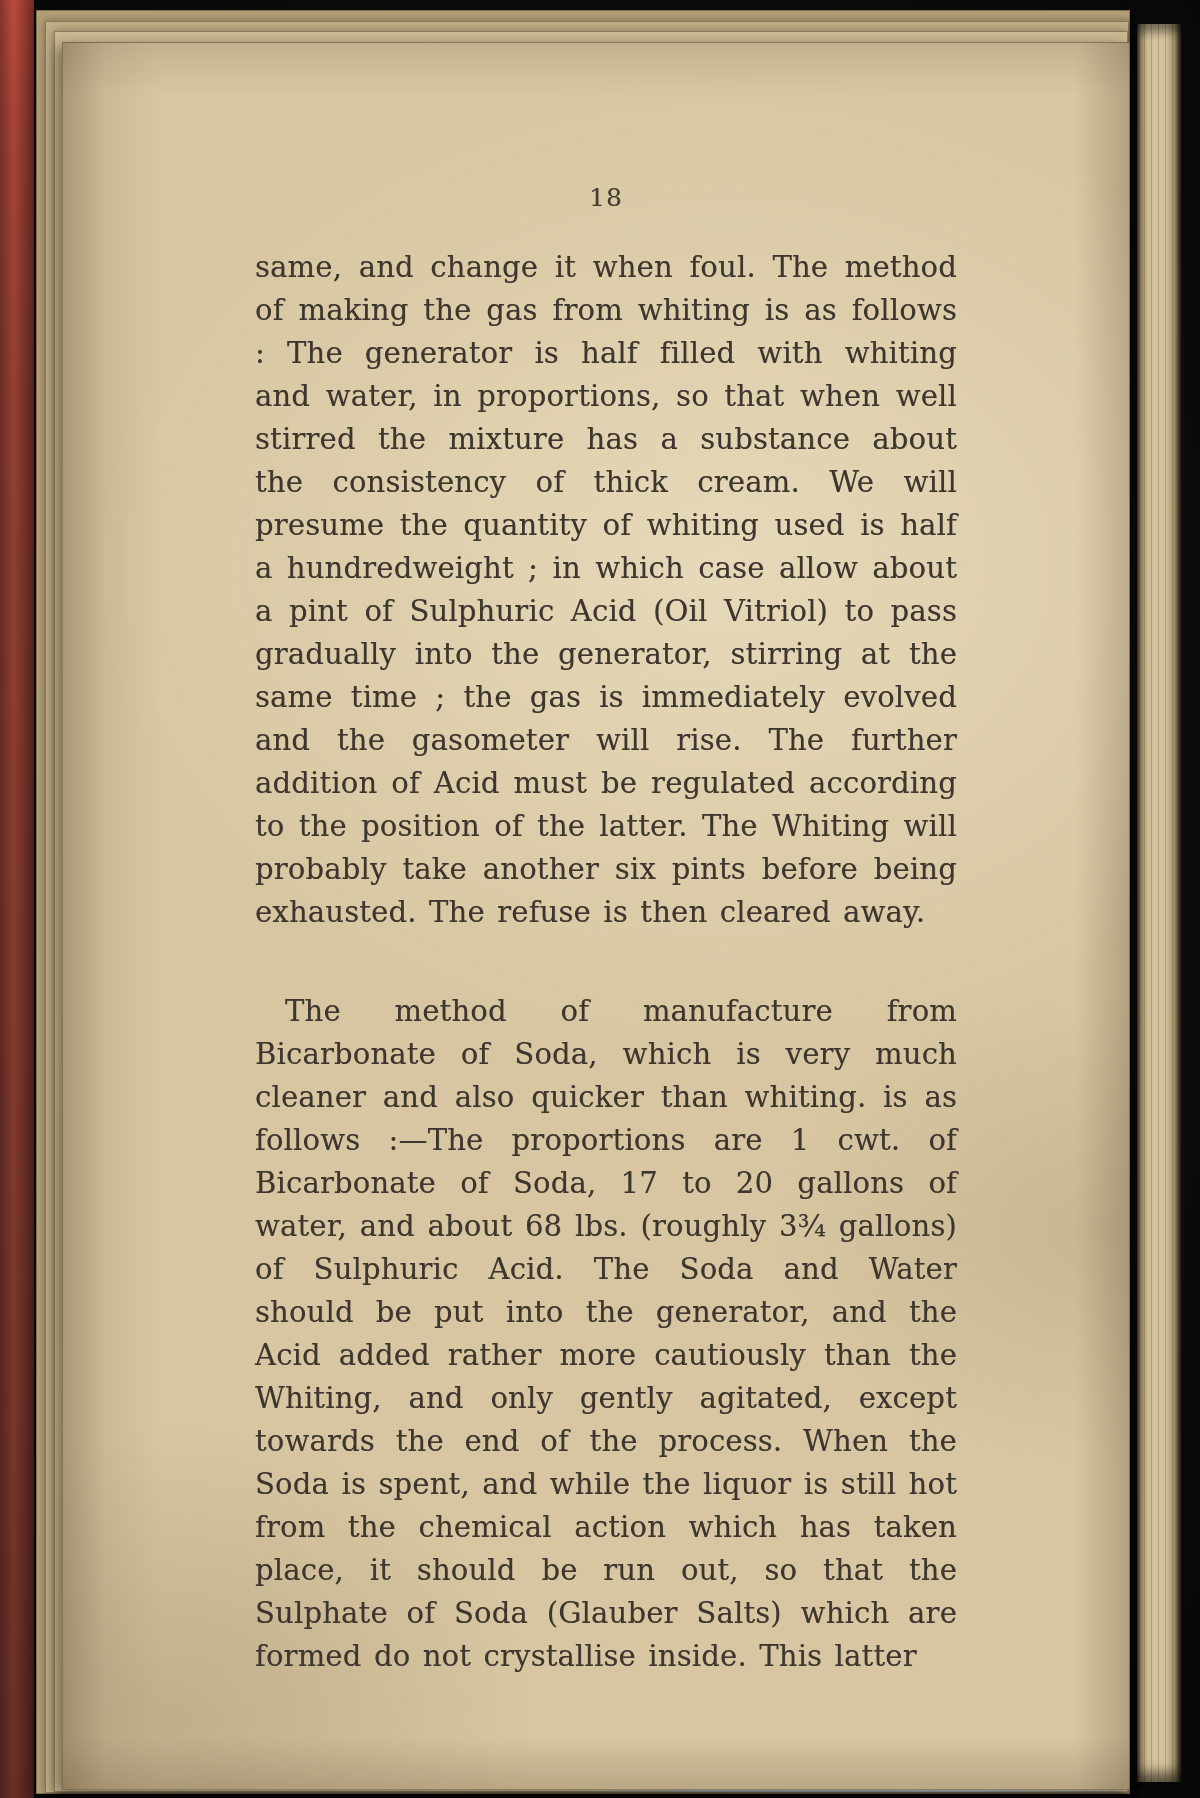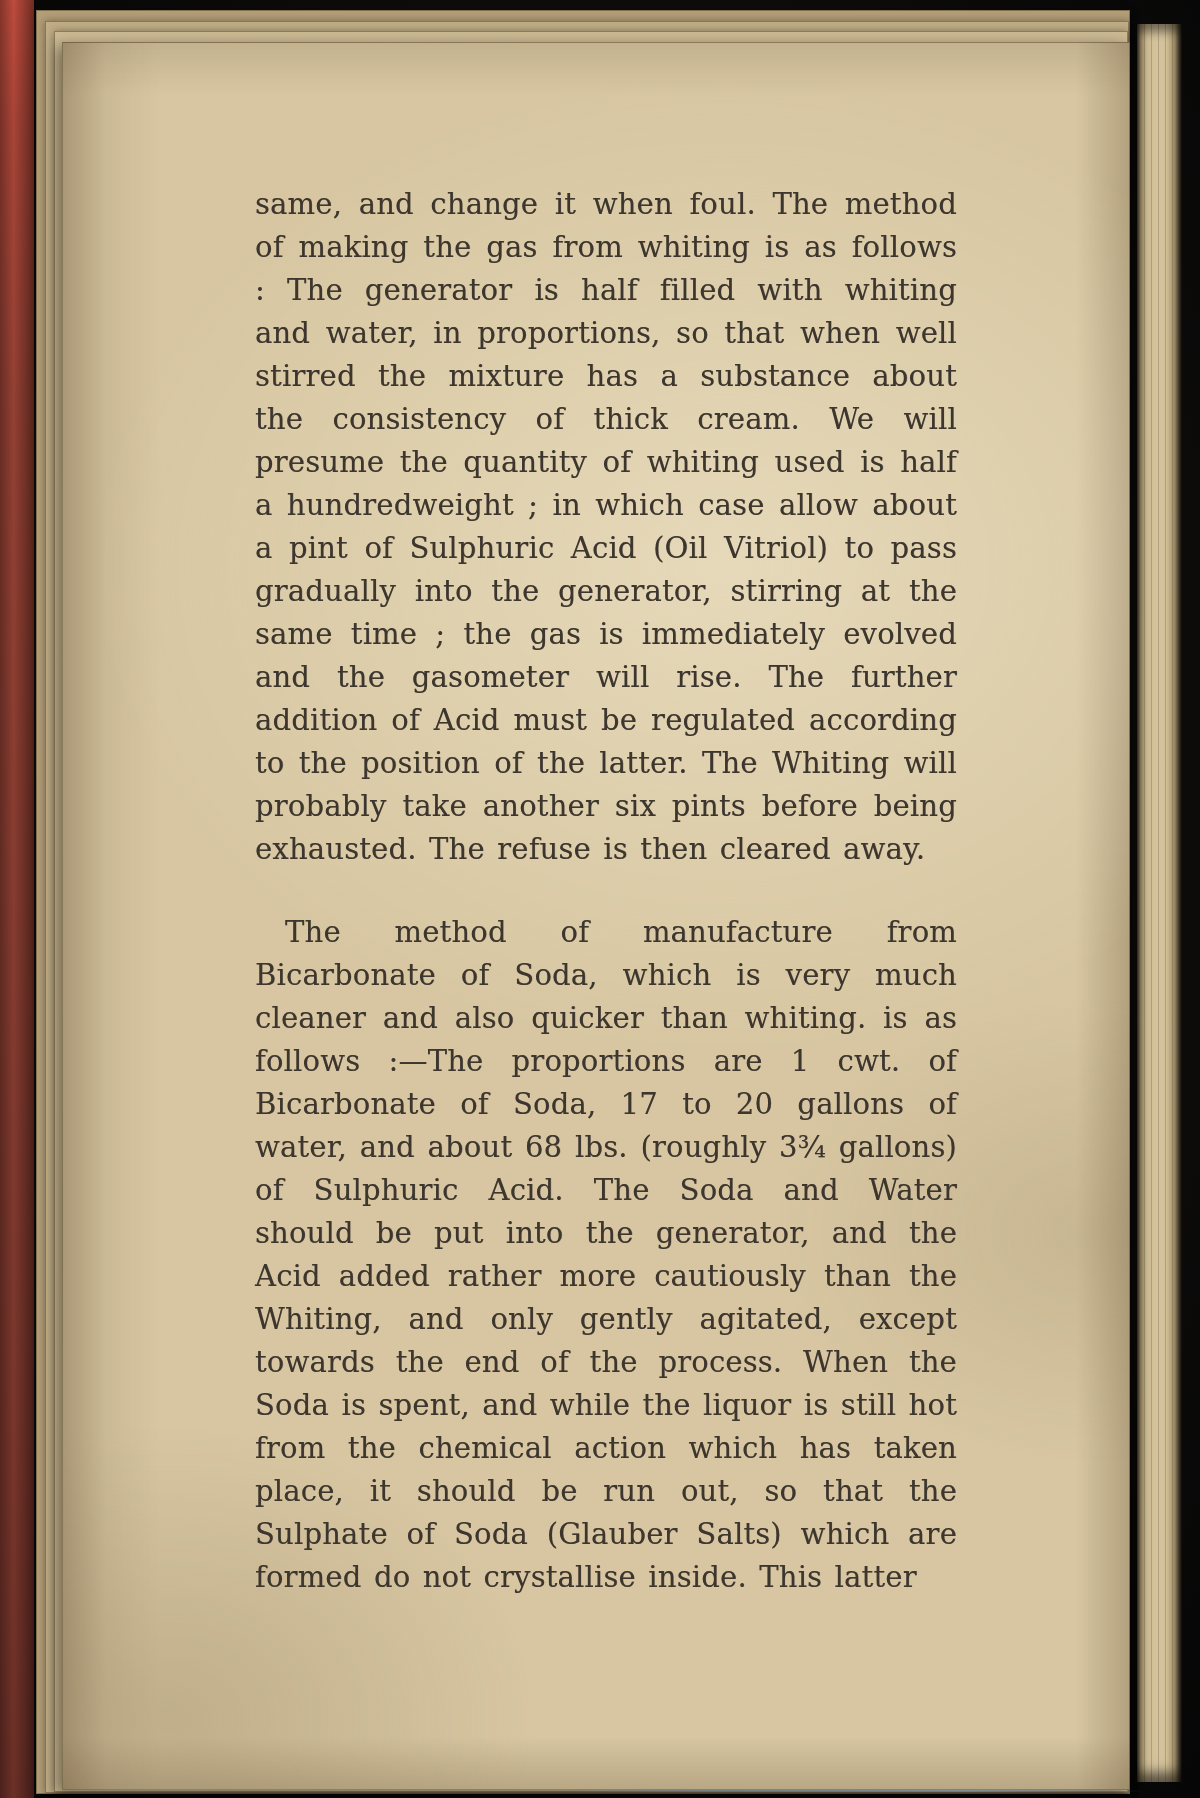--- a/index.html
+++ b/index.html
@@ -70,21 +70,21 @@
   }
   .para {
     font-size: 29px;
     line-height: 43px;
     text-align: justify;
     margin: 0;
     word-spacing: 3px;
     letter-spacing: 0.2px;
   }
   .para.indent-first {
-    margin-top: 40px;
+    margin-top: 56px;
     text-indent: 30px;
   }
 
   
   .fore-edge {
     position: absolute;
     left: 1137px; top: 24px;
     width: 45px; height: 1758px;
     background:
       repeating-linear-gradient(90deg, rgba(90,74,50,.28) 0px, rgba(90,74,50,.28) 1px, rgba(0,0,0,0) 1px, rgba(0,0,0,0) 7px),
@@ -105,19 +105,20 @@
 <body>
 
 <div class="cover"></div>
 
 <div class="sheet s3"></div>
 <div class="sheet s2"></div>
 <div class="sheet s1"></div>
 
 <div class="page">
   <div class="content">
+    <div class="page-number">18</div>
     <p class="para">same, and change it when foul.  The method of making the gas from whiting is as follows :  The generator is half filled with whiting and water, in proportions, so that when well stirred the mixture has a substance about the consistency of thick cream.  We will presume the quantity of whiting used is half a hundredweight ; in which case allow about a pint of Sulphuric Acid (Oil Vitriol) to pass gradually into the generator, stirring at the same time ; the gas is immediately evolved and the gasometer will rise.  The further addition of Acid must be regulated according to the position of the latter.  The Whiting will probably take another six pints before being exhausted. The refuse is then cleared away.</p>
     <p class="para indent-first">The method of manufacture from Bicarbonate of Soda, which is very much cleaner and also quicker than whiting. is as follows :—The proportions are 1 cwt. of Bicarbonate of Soda, 17 to 20 gallons of water, and about 68 lbs. (roughly 3¾ gallons) of Sulphuric Acid.  The Soda and Water should be put into the generator, and the Acid added rather more cautiously than the Whiting, and only gently agitated, except towards the end of the process. When the Soda is spent, and while the liquor is still hot from the chemical action which has taken place, it should be run out, so that the Sulphate of Soda (Glauber Salts) which are formed do not crystallise inside.  This latter</p>
   </div>
 </div>
 
 <div class="fore-edge"></div>
 <div class="artifact-line"></div>
 
 </body></html>

